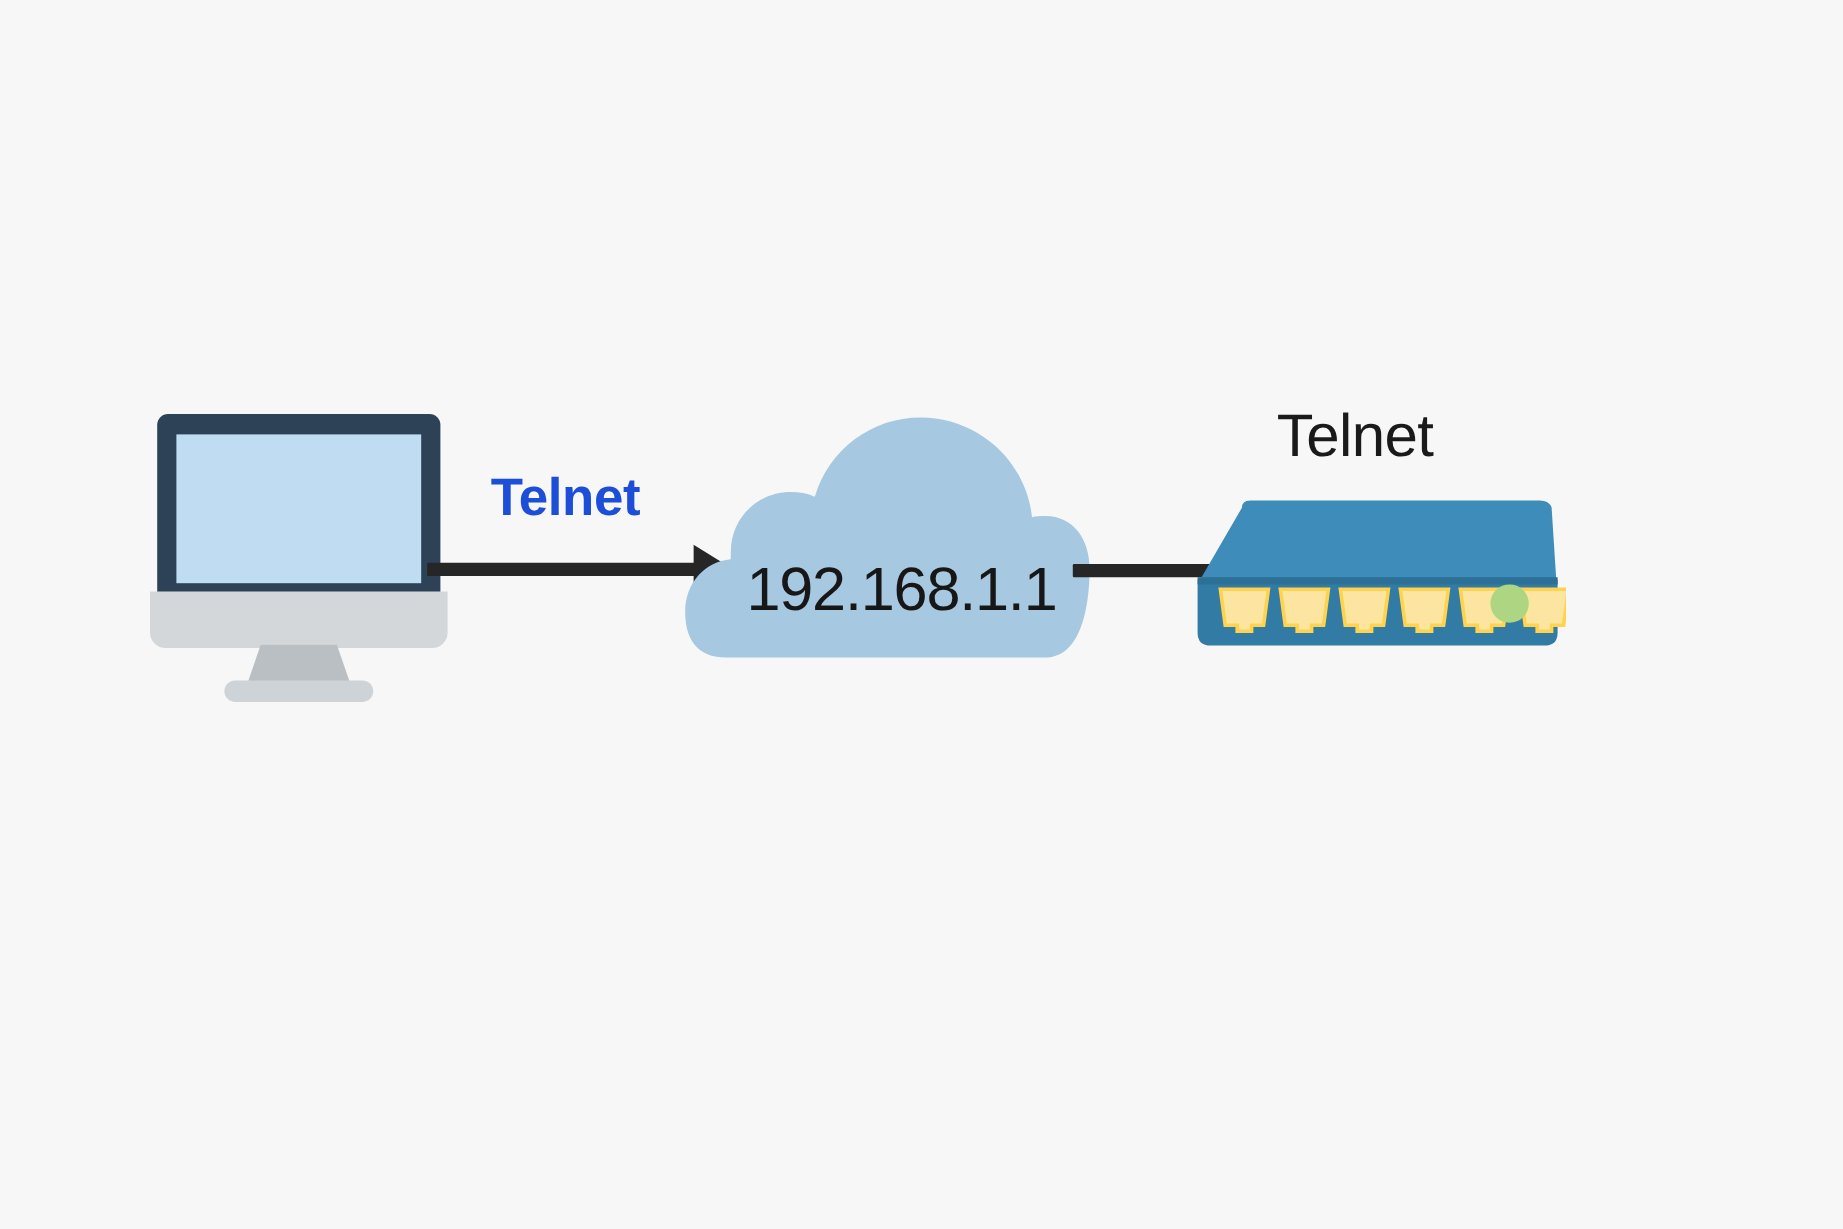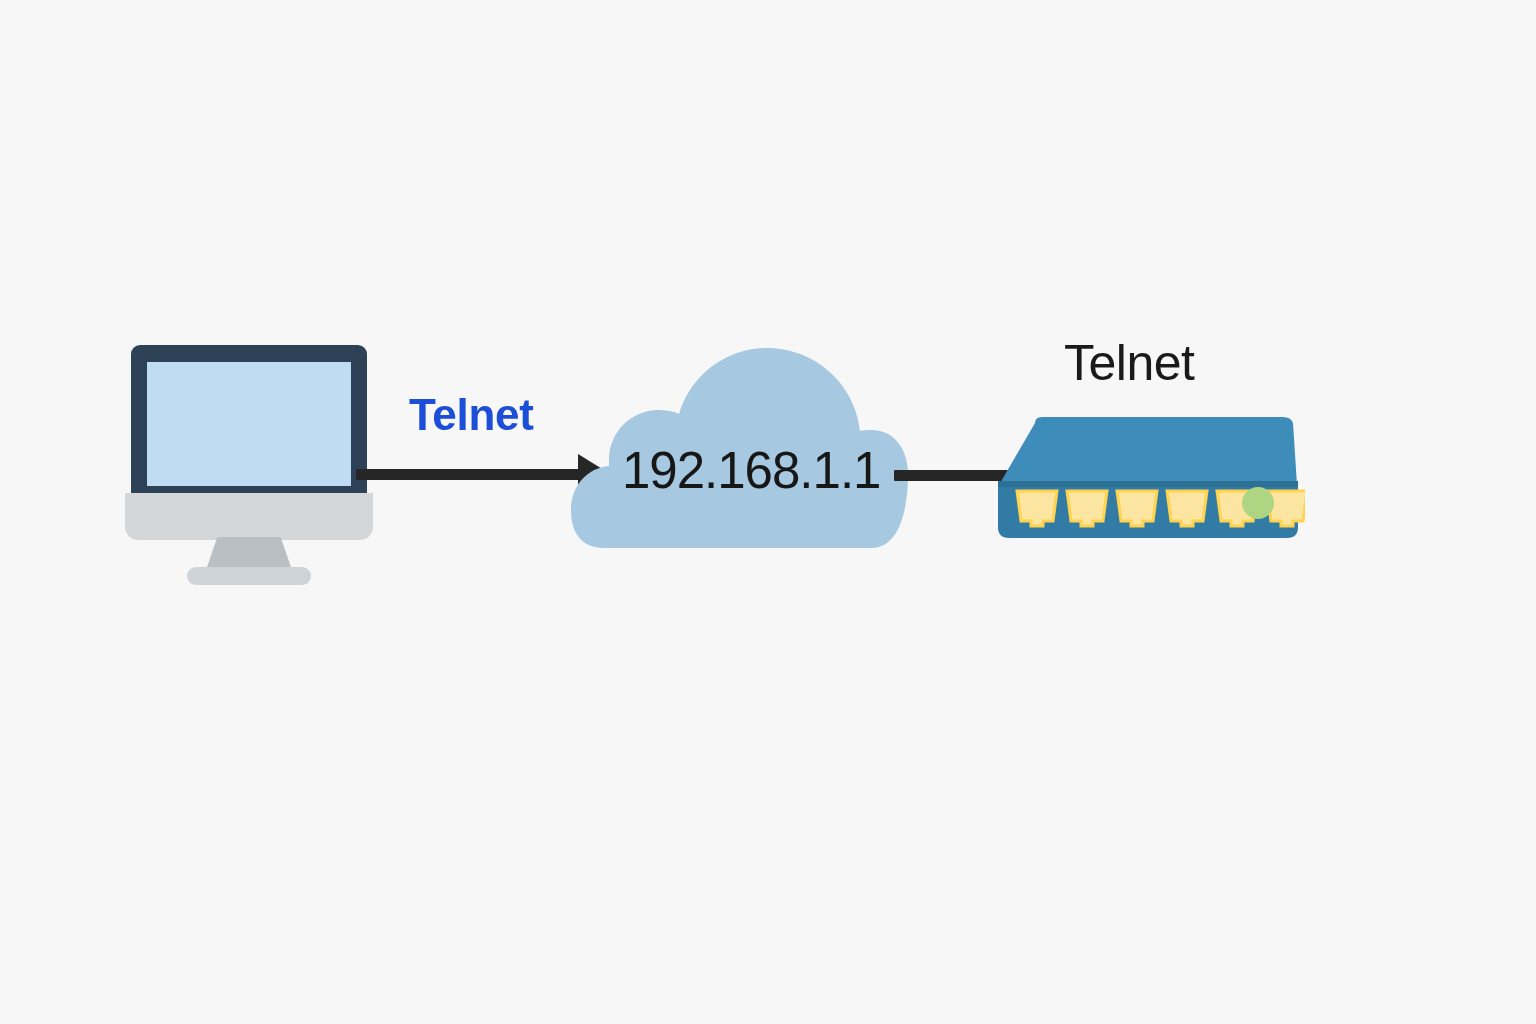--- a/index.html
+++ b/index.html
@@ -37,20 +37,21 @@
     white-space: nowrap;
     font-weight: 700;
   }
   .cloud-label {
     color: #171717;
     font-size: 51px;
     line-height: 1;
     letter-spacing: -1px;
     white-space: nowrap;
     font-weight: 400;
+    margin-top: 20px;
   }
 
   
   #monitor-group { left: 125px; top: 345px; width: 250px; height: 235px; }
   .mon-bezel {
     left: 6px; top: 0px;
     width: 236px; height: 152px;
     background: #2e4257;
     border-radius: 9px 9px 3px 3px;
     box-sizing: border-box;

